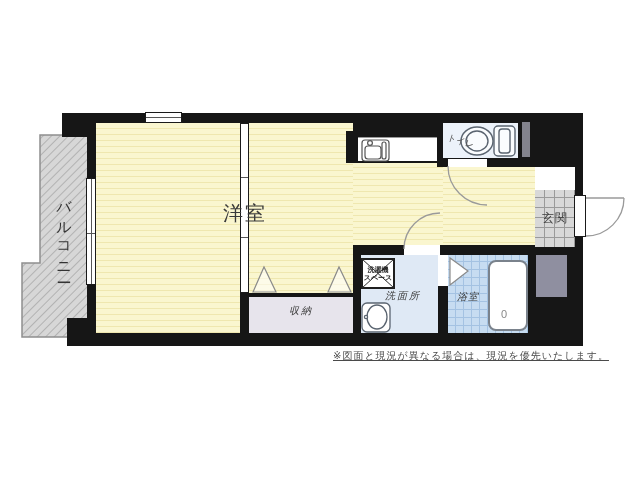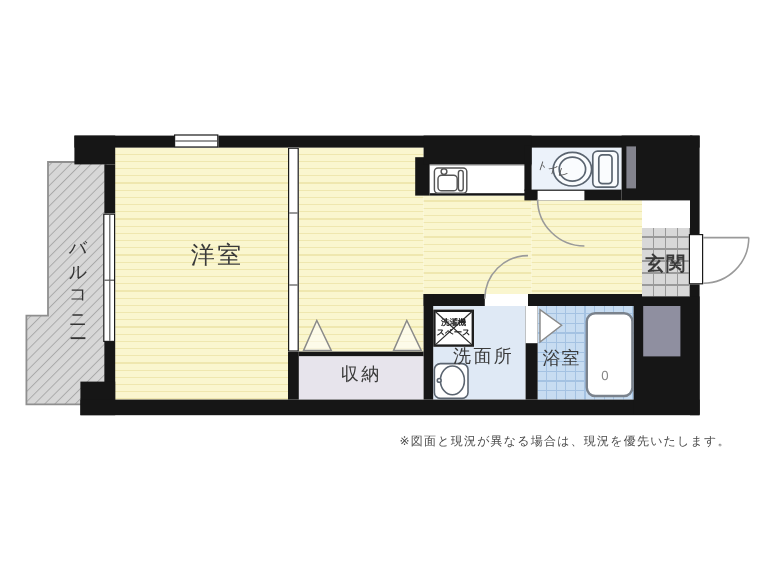--- a/index.html
+++ b/index.html
@@ -16,22 +16,22 @@
       var(--floorStripe,#EFE7AF) 5px, var(--floorStripe,#EFE7AF) 6px);
   }
   .window{position:absolute;background:#fff;border:1px solid #1a1a1a;box-sizing:border-box;}
   .winline{position:absolute;background:#555;}
   .gap{position:absolute;background:#fff;}
   .label{position:absolute;color:var(--label,#3A3A3A);text-align:center;line-height:1.1;}
   .lbl-room{font-size:20px;letter-spacing:2px;}
   .lbl-size{font-size:21px;letter-spacing:1px;}
   .lbl-ldk{font-size:25px;letter-spacing:2px;}
   .lbl-ldksize{font-size:23px;letter-spacing:1px;}
-  .lbl-small{font-size:15px;letter-spacing:2px;}
-  .lbl-genkan{font-size:16px;letter-spacing:1px;font-weight:bold;}
+  .lbl-small{font-size:10px;letter-spacing:2px;font-style:italic;}
+  .lbl-genkan{font-size:12px;letter-spacing:1px;}
   .lbl-toilet{font-size:9px;letter-spacing:0;transform:rotate(18deg);transform-origin:left top;color:#555;}
   .lbl-balcony{
     writing-mode:vertical-rl;font-size:15px;letter-spacing:4px;color:#333;
   }
   .lbl-laundry{font-size:7px;font-weight:bold;line-height:8px;letter-spacing:0;color:#1e1e1e;}
   .tubmark{position:absolute;font-size:11px;color:#888;}
   .footer{
     position:absolute;font-size:10px;color:#4a4a4a;letter-spacing:1px;white-space:nowrap;
   }
   .toiletroom{position:absolute;background:var(--toiletRoom,#ECF2FA);}
@@ -167,34 +167,34 @@
       <rect x="362" y="303" width="28" height="29" rx="5"></rect>
       <ellipse cx="377" cy="317" rx="10" ry="12"></ellipse>
       <circle cx="366" cy="317" r="1.6"></circle>
     </g>
 
     <rect x="489" y="261" width="38" height="69" rx="7" fill="#ffffff" stroke="#7a828c" stroke-width="2"></rect>
   </svg>
 
   <div class="label lbl-balcony" style="left:48px;top:172px;width:24px;height:125px;">バルコニー</div>
 
-  <div class="label" style="left:95px;top:202px;width:172px;">
+  <div class="label" style="left:95px;top:202px;width:172px;text-align:right;">
     <div class="lbl-room">洋室</div>
   </div>
 
   <div class="label" style="left:250px;top:176px;width:194px;">
   </div>
 
   <div class="label lbl-small" style="left:249px;top:305px;width:104px;">収納</div>
 
   <div class="label lbl-small" style="left:365px;top:290px;width:76px;">洗面所</div>
 
   <div class="label lbl-small" style="left:440px;top:291px;width:56px;letter-spacing:1px;">浴室</div>
 
   <div class="tubmark" style="left:501px;top:308px;">0</div>
 
   <div class="label lbl-toilet" style="left:449px;top:133px;width:40px;text-align:left;">トイレ</div>
 
   <div class="label lbl-genkan" style="left:535px;top:212px;width:40px;">玄関</div>
 
-  <div class="footer" style="left:333px;top:361px;">※図面と現況が異なる場合は、現況を優先いたします。</div>
+  <div class="footer" style="left:333px;top:349px;text-decoration:underline;">※図面と現況が異なる場合は、現況を優先いたします。</div>
 
 </div>
 
 </body></html>

